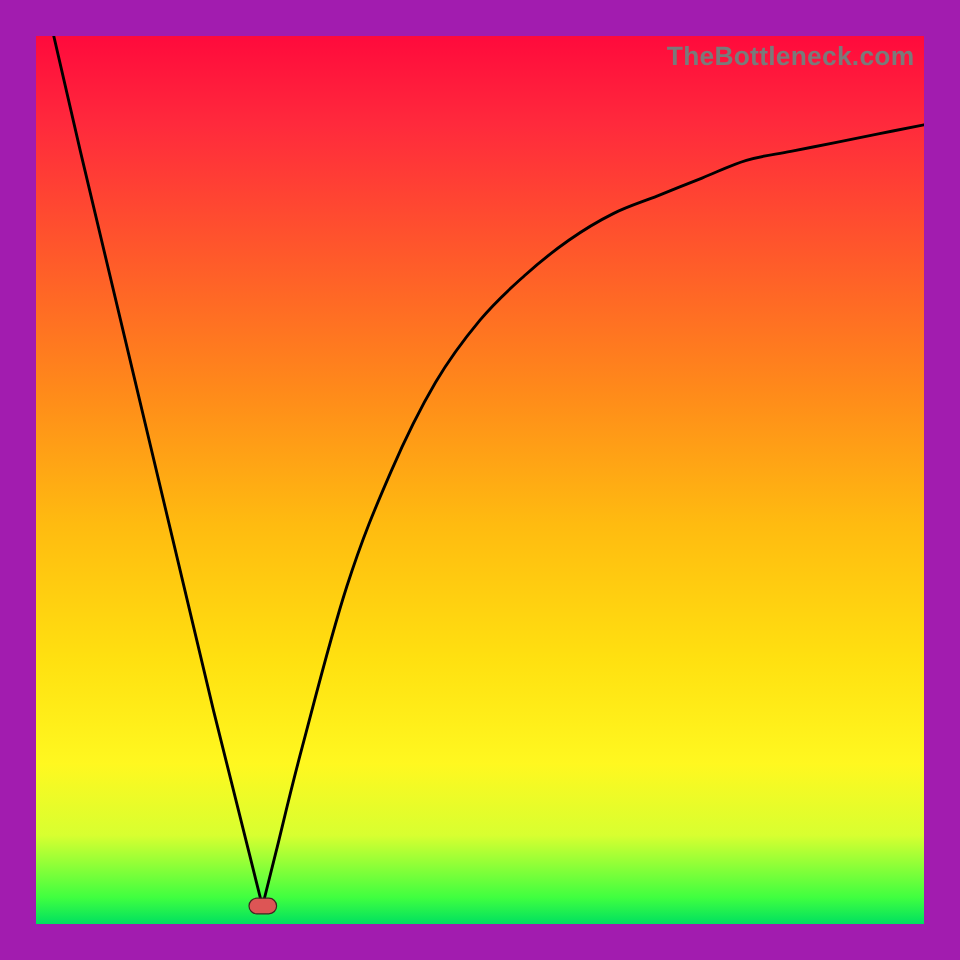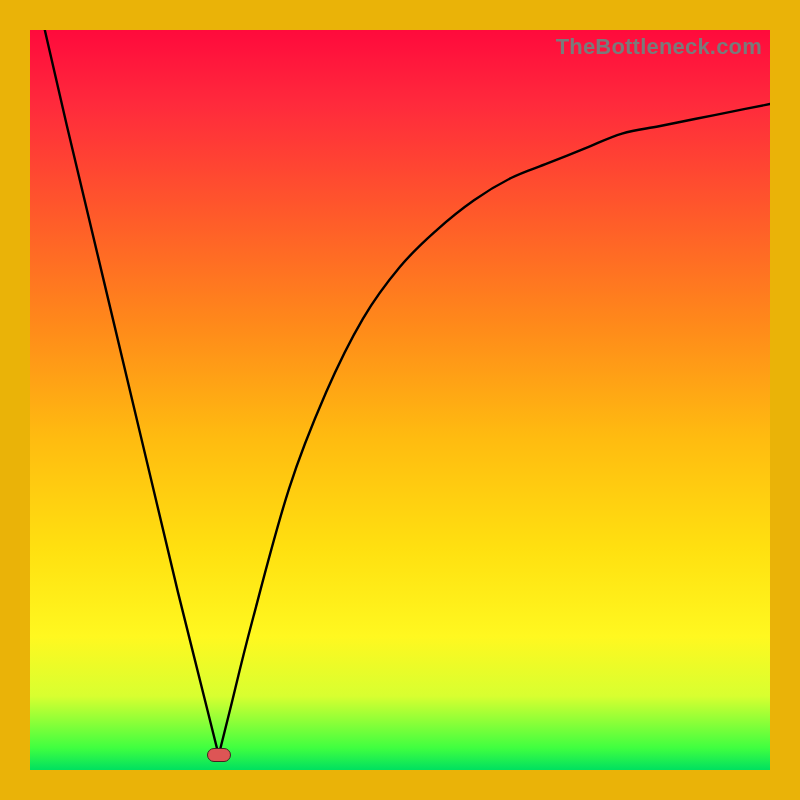--- a/index.html
+++ b/index.html
@@ -1,21 +1,21 @@
 <!DOCTYPE html>
 <html><head>
 <meta charset="utf-8">
 <style>
   * { margin: 0; padding: 0; box-sizing: border-box; }
   html, body { width: 800px; height: 800px; overflow: hidden; background: #fff; }
   .chart-container {
     position: relative;
     width: 800px;
     height: 800px;
-    background: #eab308;
+    background: #a21caf;
   }
   .plot-area {
     position: absolute;
     left: 30px;
     top: 30px;
     width: 740px;
     height: 740px;
     background: linear-gradient(to bottom,
       #ff0a3c 0%,
       #ff2a3c 10%,

